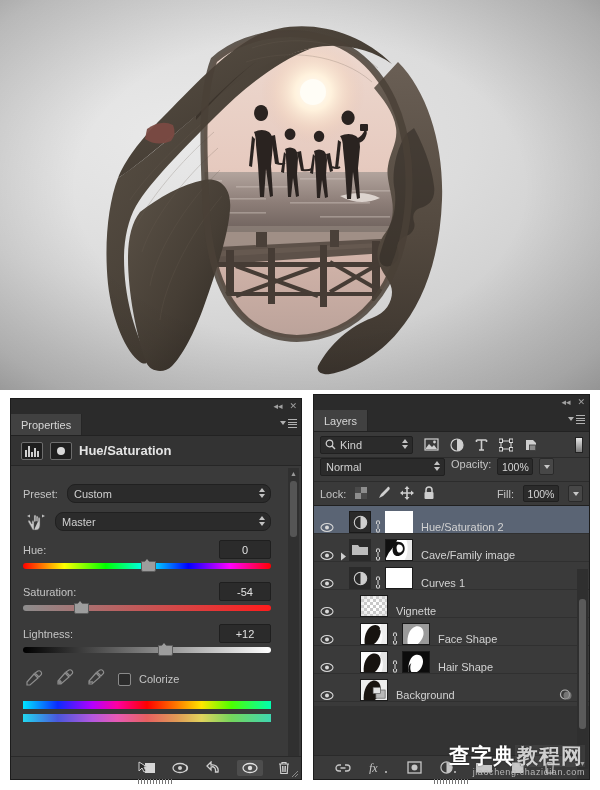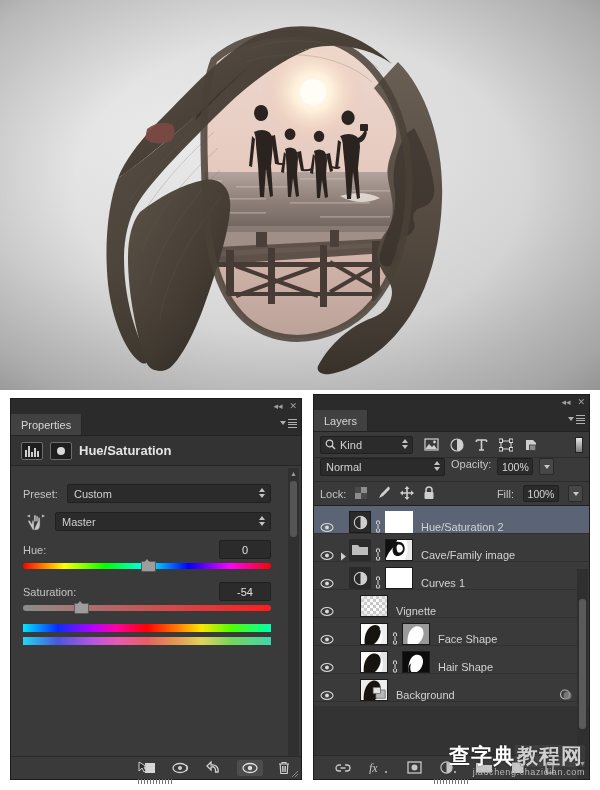--- a/index.html
+++ b/index.html
@@ -99,21 +99,21 @@
   .scroll-arrow { width:11px;height:11px;display:flex;align-items:center;justify-content:center;color:#9a9a9a;font-size:7px; }
   .scroll-thumb { position:absolute; left:2px; right:2px; top:13px; height:56px; background:#555; border-radius:3px; }
 
   .row { display:flex; align-items:center; margin-bottom: 9px; }
   .lbl { color:#c4c4c4; font-size:11px; }
   .lbl-preset { width: 44px; }
 
   .combo {
     flex:1; height: 19px; background:#2b2b2b; border:1px solid #202020;
     display:flex; align-items:center; padding: 8px 6px;
-    color:#d0d0d0; font-size:11px; position:relative; border-radius:2px;
+    color:#d0d0d0; font-size:11px; position:relative; border-radius:8px;
   }
   .combo .spin {
     position:absolute; right:5px; top:3px; display:flex; flex-direction:column; gap:2px;
   }
   .combo .spin i { width:0;height:0;border-left:3.5px solid transparent;border-right:3.5px solid transparent; display:block;}
   .combo .spin i.up { border-bottom:4px solid #c2c2c2; }
   .combo .spin i.dn { border-top:4px solid #c2c2c2; }
 
   .hand-ico { width: 26px; margin-right: 6px; display:flex; align-items:center; justify-content:center; }
 
@@ -515,21 +515,53 @@
         <span class="lbl">Saturation:</span>
         <div class="valbox">
           <span>-54</span>
         </div>
       </div>
       <div class="track sat">
         <span class="knob" style="left:23%"></span>
       </div>
     </div>
 
-
+    <div style="padding-right:18px;">
+      <div class="slider-label-row">
+        <span class="lbl">Lightness:</span>
+        <div class="valbox">
+          <span>+12</span>
+        </div>
+      </div>
+      <div class="track light">
+        <span class="knob" style="left:57%"></span>
+      </div>
+    </div>
+
+    <div class="eyedrop-row">
+      <span>
+        <svg width="18" height="18" viewBox="0 0 18 18">
+            <path d="M13,2 a2.6,2.6 0 0,1 3.4,3.4 L14,8 L10,4 Z M9,5 L13,9 L5,16 L2,16 L2,13 Z" fill="none" stroke="#8e8e8e" stroke-width="1.2"></path>
+          </svg>
+      </span>
+      <span>
+        <svg width="18" height="18" viewBox="0 0 18 18">
+            <path d="M13,1 a2.6,2.6 0 0,1 3.4,3.4 L14,7 L10,3 Z M9,4 L13,8 L5,15 L2,15 L2,12 Z" fill="none" stroke="#8e8e8e" stroke-width="1.2"></path>
+            <path d="M4,15 L4,11 M2,13 L6,13" stroke="#9b9b9b" stroke-width="1.2"></path>
+          </svg>
+      </span>
+      <span>
+        <svg width="18" height="18" viewBox="0 0 18 18">
+            <path d="M13,1 a2.6,2.6 0 0,1 3.4,3.4 L14,7 L10,3 Z M9,4 L13,8 L5,15 L2,15 L2,12 Z" fill="none" stroke="#8e8e8e" stroke-width="1.2"></path>
+            <path d="M2,13 L6,13" stroke="#9b9b9b" stroke-width="1.2"></path>
+          </svg>
+      </span>
+      <span class="checkbox"></span>
+      <span class="colorize-lbl">Colorize</span>
+    </div>
 
     <div style="padding-right:18px;">
       <div class="rainbow-bar"></div>
       <div class="rainbow-bar b2"></div>
     </div>
   </div>
 
   <div class="prop-footer">
     <span class="fi">
       <svg width="20" height="14" viewBox="0 0 20 14">

